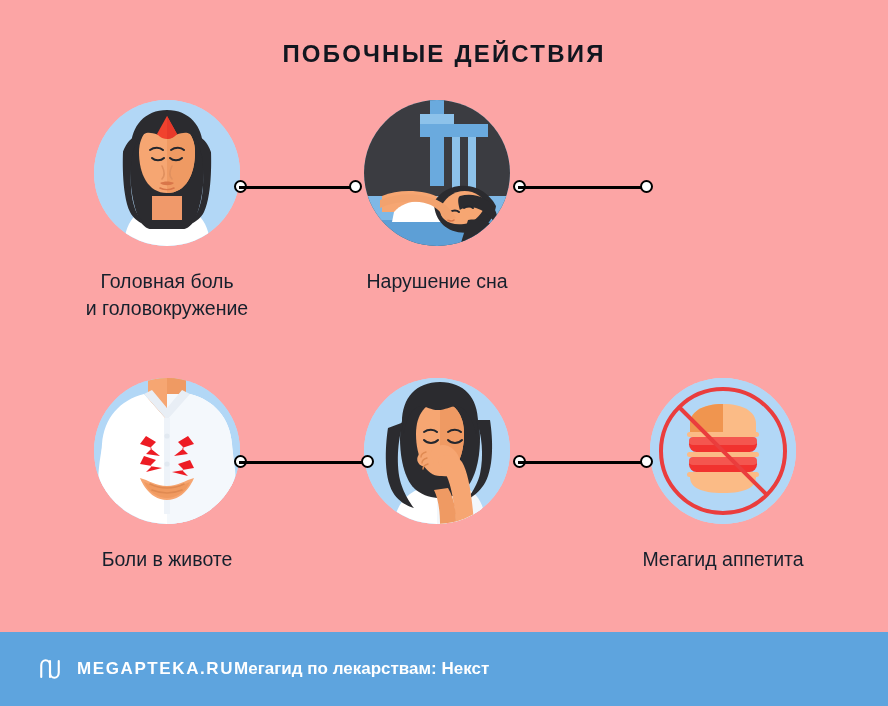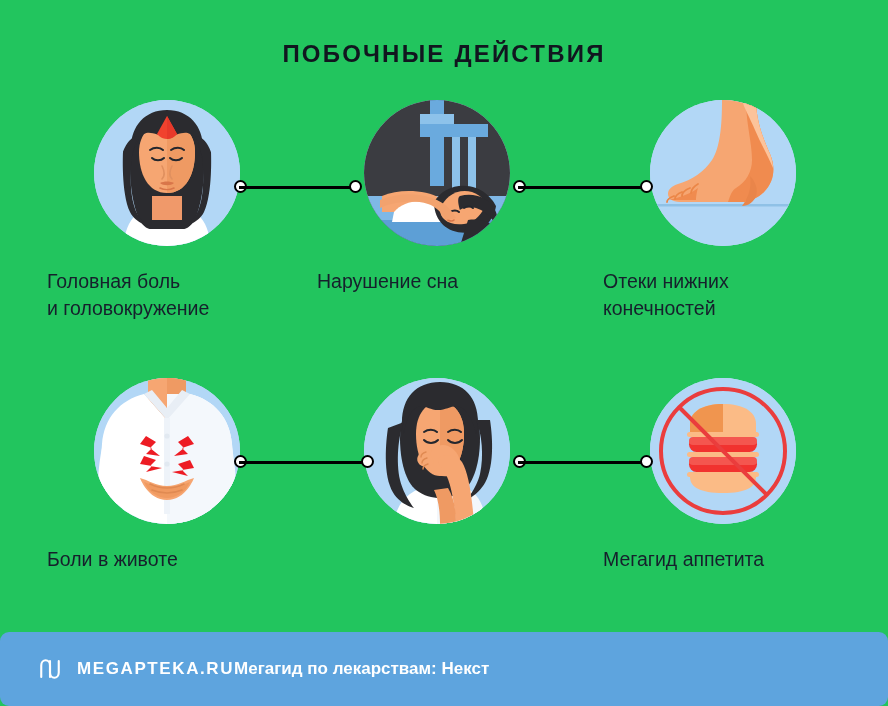--- a/index.html
+++ b/index.html
@@ -11,21 +11,21 @@
     height: 706px;
     background: #deedfb;
     font-family: "Liberation Sans", sans-serif;
     overflow: hidden;
     position: relative;
   }
   .page {
     position: relative;
     width: 888px;
     height: 706px;
-    background: #22c55e;
+    background: #fca5a5;
   }
 
   
   .title {
     position: absolute;
     top: 40px;
     left: 0;
     width: 888px;
     text-align: center;
     font-size: 24px;
@@ -42,21 +42,21 @@
     width: 888px;
     height: 240px;
   }
   .row-1 { top: 100px; }
   .row-2 { top: 378px; padding-left: 36px; }
 
   .item {
     position: absolute;
     width: 240px;
     top: 0;
-    text-align: left;
+    text-align: center;
   }
   .item-0 { left: 47px; }
   .item-1 { left: 317px; }
   .item-2 { left: 603px; }
 
   .circle {
     position: relative;
     width: 146px;
     height: 146px;
     margin: 0 auto;
@@ -108,21 +108,20 @@
     position: absolute;
     left: 0;
     bottom: 0;
     width: 888px;
     height: 74px;
     background: #5ea4de;
     display: flex;
     align-items: center;
     padding-left: 36px;
     box-sizing: border-box;
-    border-radius: 9px;
   }
   .brand {
     display: flex;
     align-items: center;
   }
   .brand-logo {
     width: 28px;
     height: 28px;
     margin-right: 13px;
     display: block;
@@ -195,37 +194,20 @@
           <path d="M104 120c16-2 26 4 30 12 3 6 2 14 2 14H96z" fill="#2b2b2f"></path>
           <path d="M86 112c3-2 7-2 9 0" stroke="#23272e" stroke-width="2" fill="none" stroke-linecap="round"></path>
           <path d="M100 108c3-2 7-2 9 0" stroke="#23272e" stroke-width="2" fill="none" stroke-linecap="round"></path>
           <path d="M82 118c2 3 6 4 8 2" stroke="#d9764a" stroke-width="1.6" fill="none" stroke-linecap="round"></path>
           <path d="M16 100c24-10 50-6 64 4 8 6 12 14 12 14l-10 2s-6-12-18-16c-18-6-40 0-48 4z" fill="#f2a26e"></path>
         </svg>
       </div>
       <div class="caption">Нарушение сна</div>
     </div>
 
-    <div class="item item-2">
-      <div class="circle">
-        <svg class="ill" viewBox="0 0 146 146" xmlns="http://www.w3.org/2000/svg">
-          <rect width="146" height="146" fill="#b2d7f6"></rect>
-          <rect x="0" y="104" width="146" height="2.5" fill="#8fc1e6"></rect>
-          <path d="M72 0h34c0 22 8 40 14 54 6 14 4 28-6 38-8 8-18 10-28 10H30c-8 0-12-4-12-8 0-5 4-8 10-10 14-4 26-12 34-24 8-12 10-34 10-60z" fill="#f6a672"></path>
-          <path d="M106 0c0 22 8 40 14 54 6 14 4 28-6 38-6 6-14 9-22 10l-6-14c10-6 16-16 16-28 0-18-6-36-6-60z" fill="#f08b4f"></path>
-          <path d="M92 0h14c0 22 8 40 14 54 2 5 3 10 3 14-4-10-12-24-18-38C100 18 94 8 92 0z" fill="#fcc39a"></path>
-          <path d="M18 100c10-2 22-6 30-12-2 6-2 12-2 12z" fill="#f08b4f"></path>
-          <path d="M24 96c-5 2-7 4-7 6M32 92c-5 2-7 5-7 7M40 88c-5 2-8 5-8 8M48 84c-4 2-7 6-7 9" stroke="#eb8647" stroke-width="1.8" fill="none" stroke-linecap="round"></path>
-          <path d="M100 76c6 6 8 14 6 20-2 6-8 10-14 10 6-8 10-18 8-30z" fill="#e9854a"></path>
-          <path d="M86 88c6 2 10 8 10 14H78c2-6 4-12 8-14z" fill="#f08b4f"></path>
-        </svg>
-      </div>
-      <div class="caption">Отеки нижних
-конечностей</div>
-    </div>
   </div>
 
   <div class="connector conn-r1-a">
     <span class="dot left"></span>
     <span class="line"></span>
     <span class="dot right"></span>
   </div>
   <div class="connector conn-r1-b">
     <span class="dot left"></span>
     <span class="line"></span>

